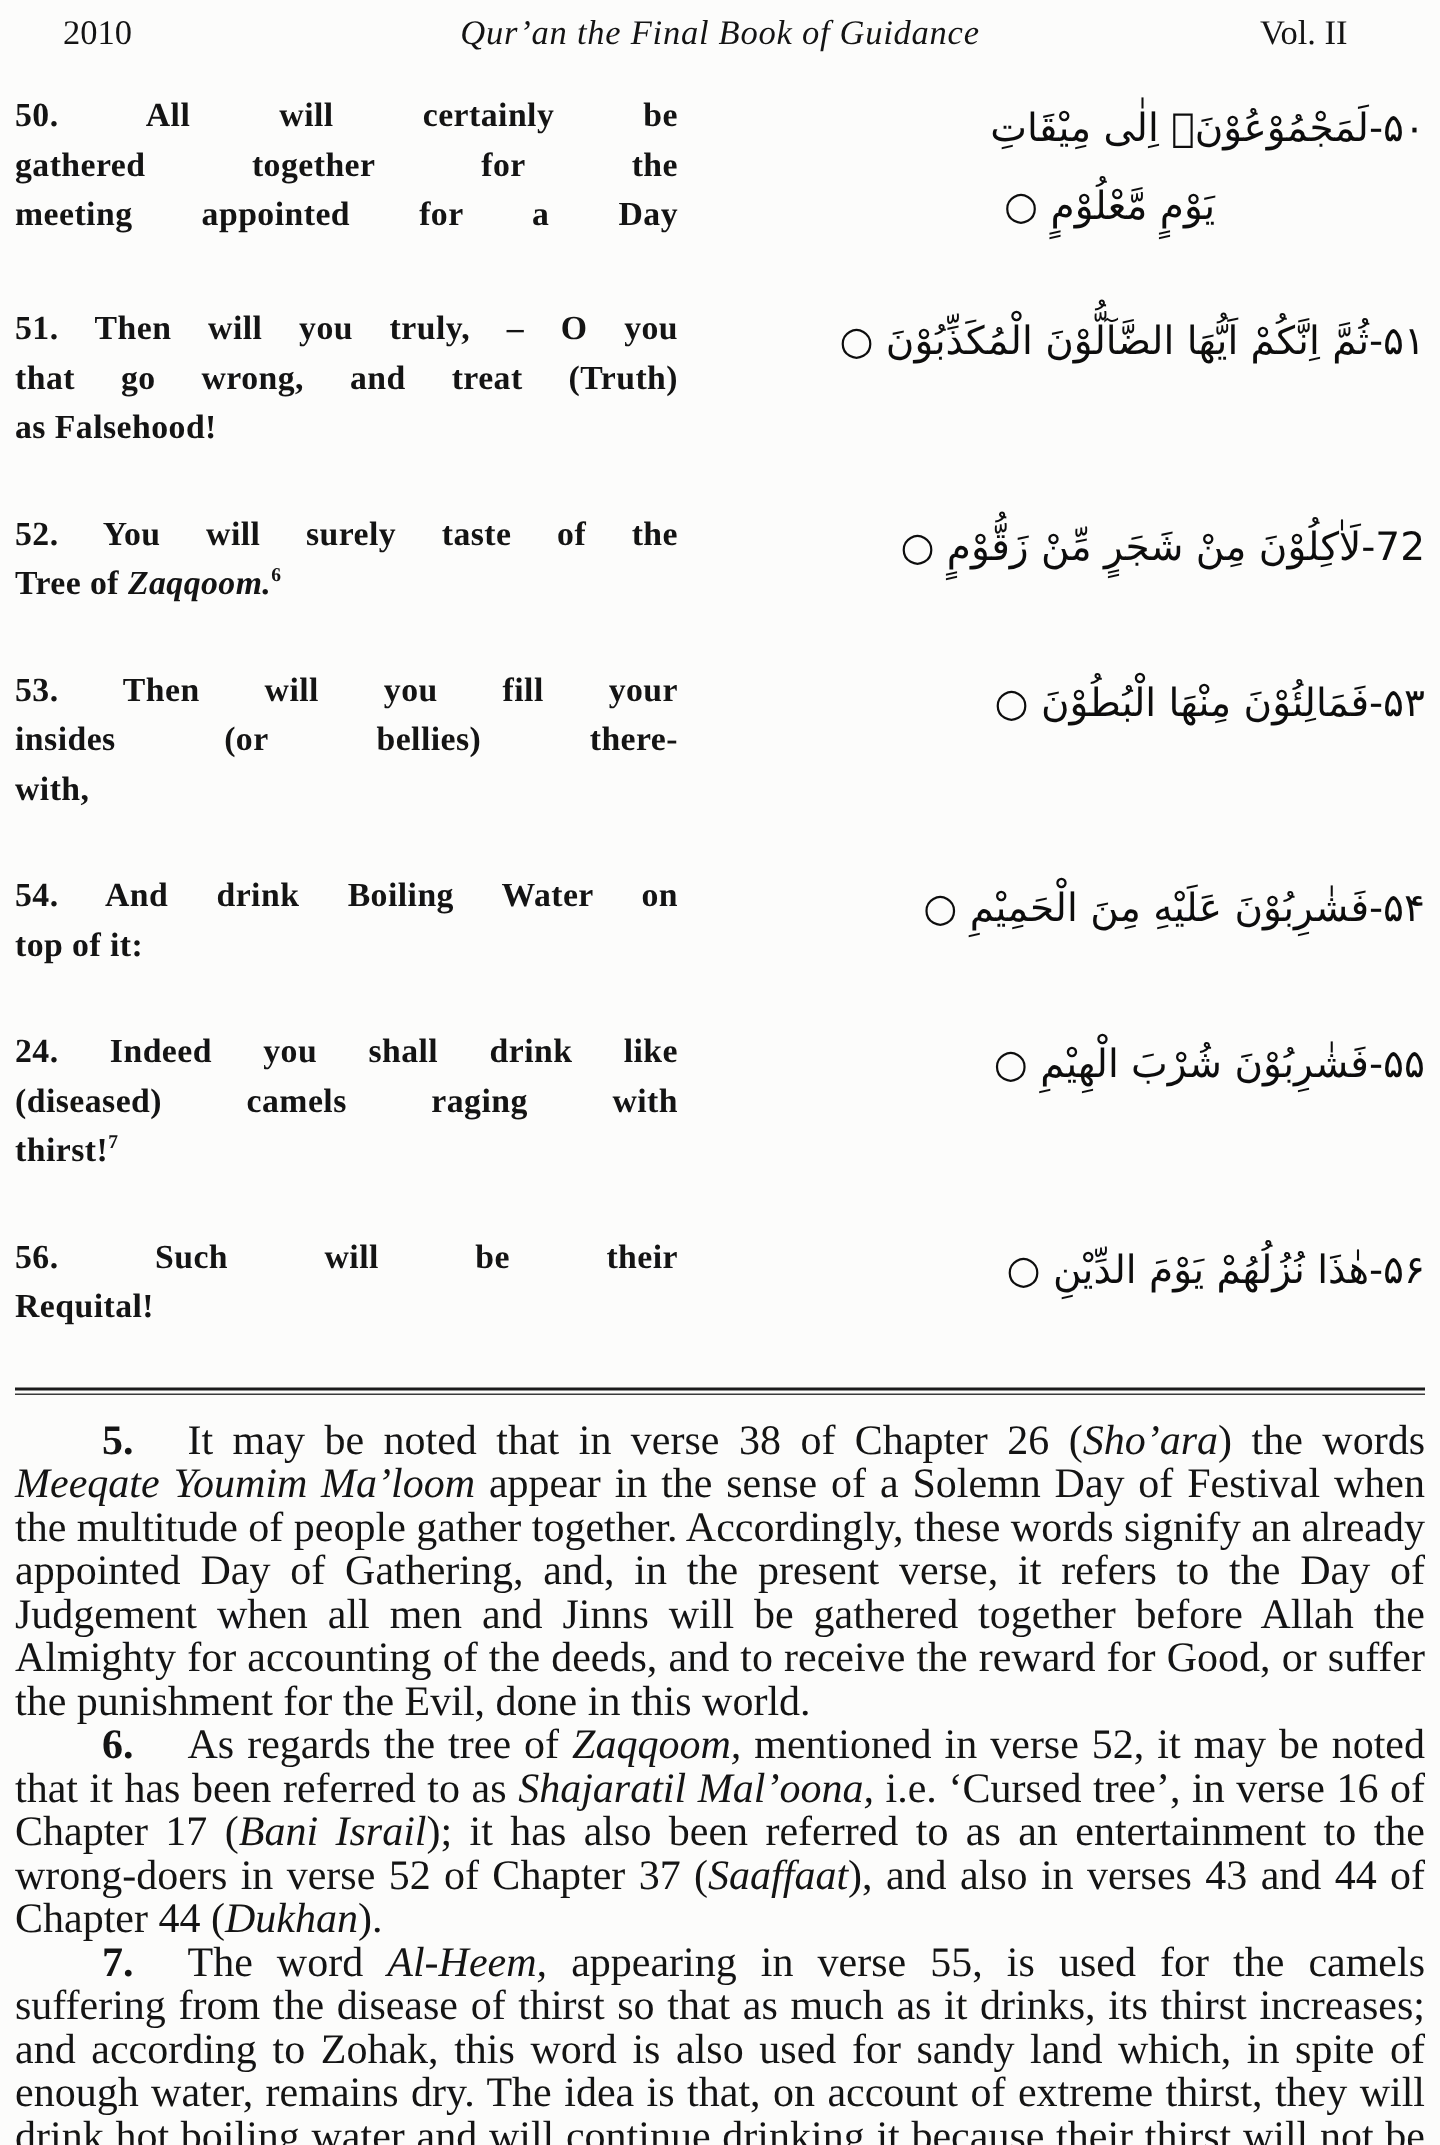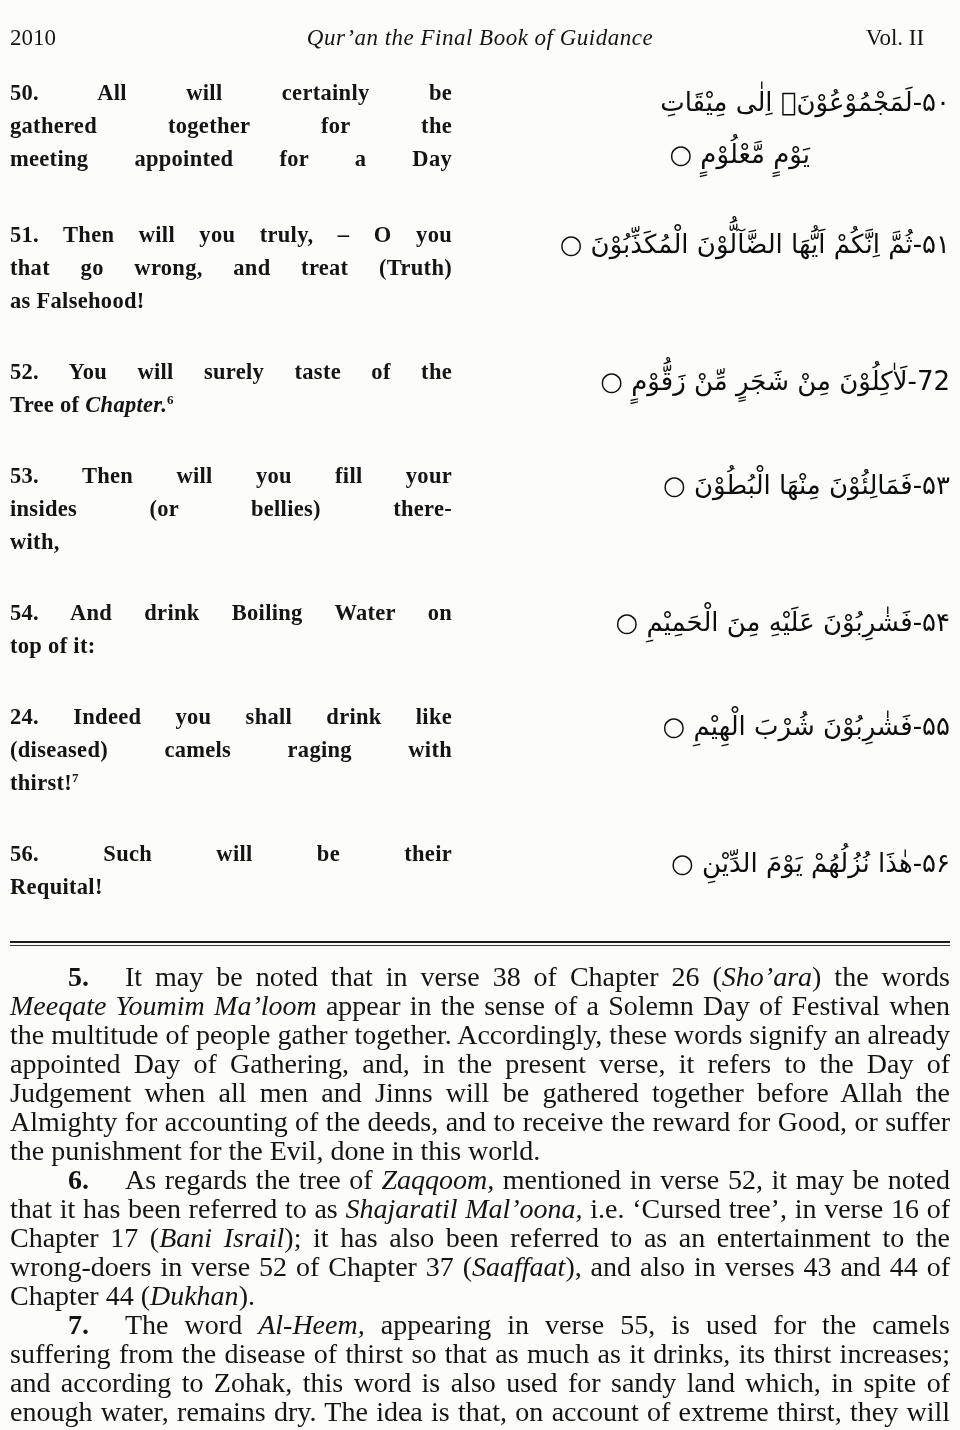--- a/index.html
+++ b/index.html
@@ -10,22 +10,22 @@
     box-sizing:border-box;
     padding:8px 10px 0 10px;
     overflow:hidden;
   }
   
   .page-header{
     display:flex;justify-content:space-between;align-items:baseline;
     font-size:23px;line-height:28px;margin-bottom:24px;
   }
   .page-header .title{font-style:italic;letter-spacing:.5px;flex:1;text-align:center;}
-  .page-header .pageno{width:110px;text-align:left;}
-  .page-header .vol{width:110px;text-align:center;margin-top:16px;}
+  .page-header .pageno{width:110px;text-align:center;}
+  .page-header .vol{width:110px;text-align:left;}
   
   .verse-row{
     display:flex;justify-content:space-between;align-items:flex-start;
     margin-bottom:38px;
   }
   .verse-english{
     width:442px;flex:none;
     font-weight:bold;font-size:22.5px;line-height:33px;
     letter-spacing:.3px;
   }
@@ -79,21 +79,21 @@
         <div class="eline"><span>that go wrong, and treat (Truth)</span></div>
         <div class="eline last"><span>as Falsehood!</span></div>
       </div>
       <div class="verse-arabic" dir="rtl" lang="ar">
         <div class="aline">۵۱-ثُمَّ اِنَّكُمْ اَيُّهَا الضَّآلُّوْنَ الْمُكَذِّبُوْنَ ○</div>
       </div>
     </div>
     <div class="verse-row">
       <div class="verse-english">
         <div class="eline"><span>52. You will surely taste of the</span></div>
-        <div class="eline last"><span>Tree of </span><span class="it">Chapter.</span><span class="sp">6</span></div>
+        <div class="eline last"><span>Tree of </span><span class="it">Zaqqoom.</span><span class="sp">6</span></div>
       </div>
       <div class="verse-arabic" dir="rtl" lang="ar">
         <div class="aline">72-لَاٰكِلُوْنَ مِنْ شَجَرٍ مِّنْ زَقُّوْمٍ ○</div>
       </div>
     </div>
     <div class="verse-row">
       <div class="verse-english">
         <div class="eline"><span>53. Then will you fill your</span></div>
         <div class="eline"><span>insides (or bellies) there-</span></div>
         <div class="eline last"><span>with,</span></div>

